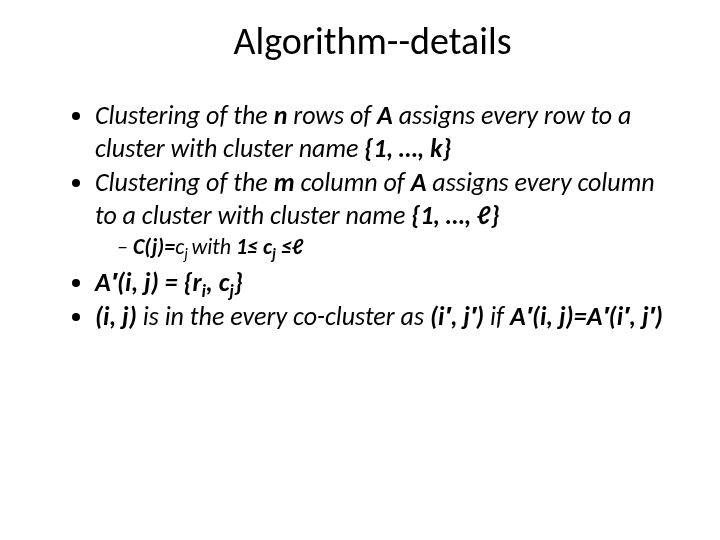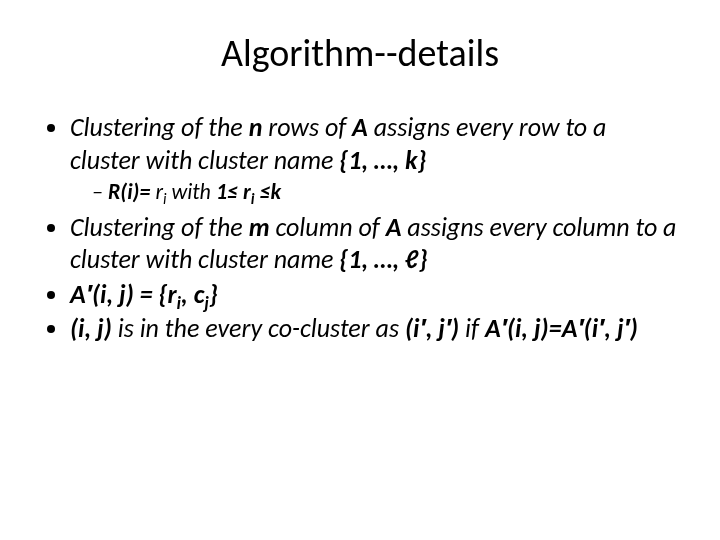--- a/index.html
+++ b/index.html
@@ -7,22 +7,23 @@
     padding: 0;
     width: 720px;
     height: 540px;
     font-family: Calibri, "Segoe UI", Arial, sans-serif;
     background: #fff;
     color: #000;
     box-sizing: border-box;
     overflow: hidden;
   }
   .slide {
-    padding: 15px 40px 20px 40px;
+    padding: 3px 40px 20px 40px;
     box-sizing: border-box;
+    margin-left: 25px;
   }
   .title {
     font-size: 38px;
     text-align: center;
     margin: 15px 0 35px 0;
     font-weight: normal;
   }
   ul.main {
     list-style: disc;
     padding-left: 30px;
@@ -48,28 +49,28 @@
   sub { font-size: 0.7em; vertical-align: sub; line-height: 0; }
 </style>
 </head>
 <body>
 
 <div class="slide">
   <h1 class="title">Algorithm--details</h1>
   <ul class="main">
     <li>
       <span>Clustering of the </span><span class="b">n</span><span> rows of </span><span class="b">A</span><span> assigns every row to a cluster with cluster name </span><span class="b">{1, …, k}</span>
-      <ul class="sub">
-        <li>
-          <span class="b">R(i)= </span><span>r</span><sub>i</sub><span> with </span><span class="b"><span>1≤ r</span><sub>i</sub><span> ≤k</span></span>
-        </li>
-      </ul>
     </li>
     <li>
       <span>Clustering of the </span><span class="b">m</span><span> column of </span><span class="b">A</span><span> assigns every column to a cluster with cluster name </span><span class="b">{1, …, ℓ}</span>
+      <ul class="sub">
+        <li>
+          <span class="b">C(j)=</span><span>c</span><sub>j </sub><span>with </span><span class="b"><span>1≤ c</span><sub>j</sub><span> ≤ℓ</span></span>
+        </li>
+      </ul>
     </li>
     <li>
       <span class="b"><span>A′(i, j) = {r</span><sub>i</sub><span>, c</span><sub>j</sub><span>}</span></span>
     </li>
     <li>
       <span class="b">(i, j)</span><span> is in the every co-cluster as </span><span class="b">(i′, j′)</span><span> if </span><span class="b">A′(i, j)=A′(i′, j′)</span>
     </li>
   </ul>
 </div>
 

